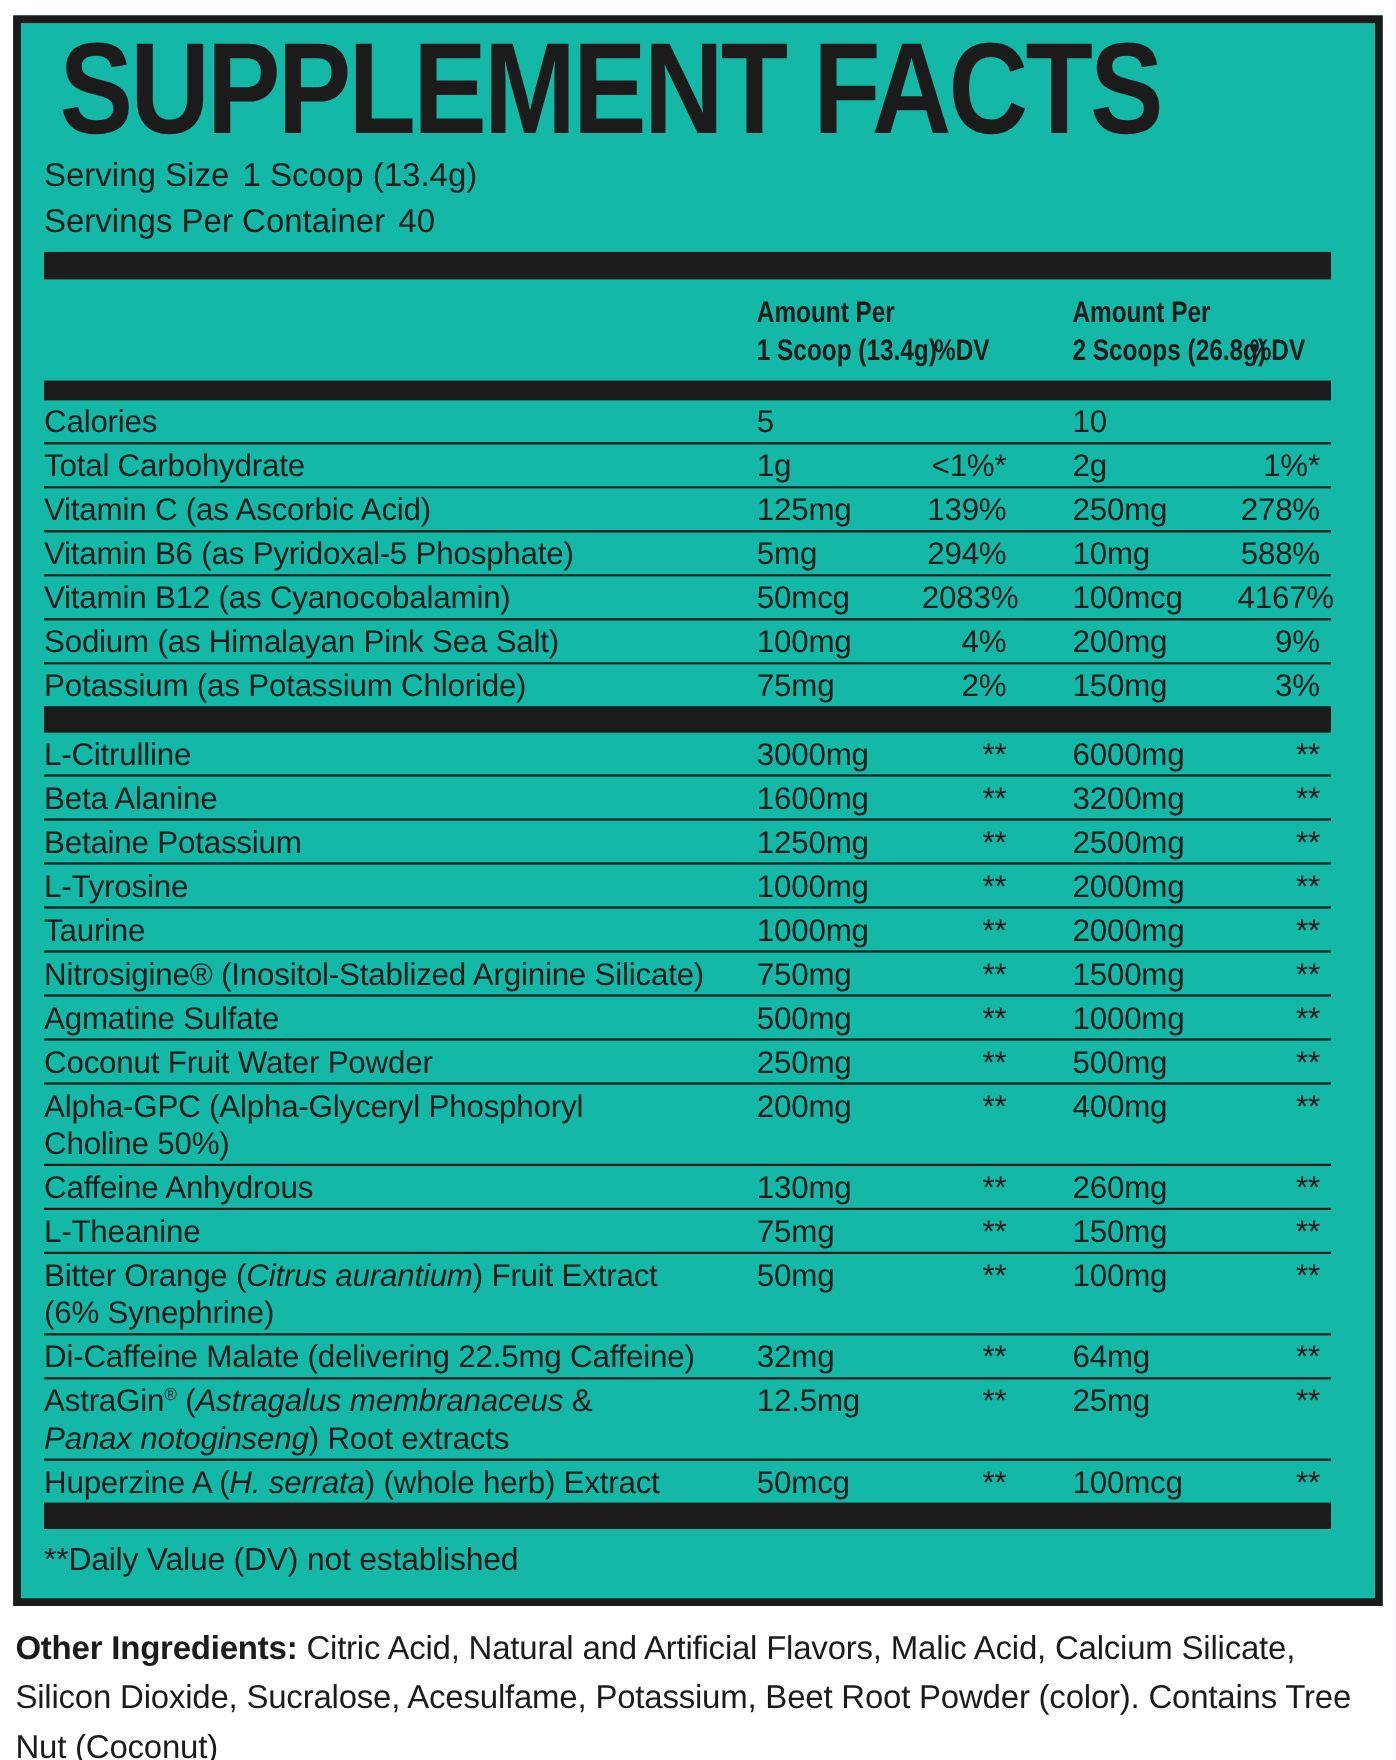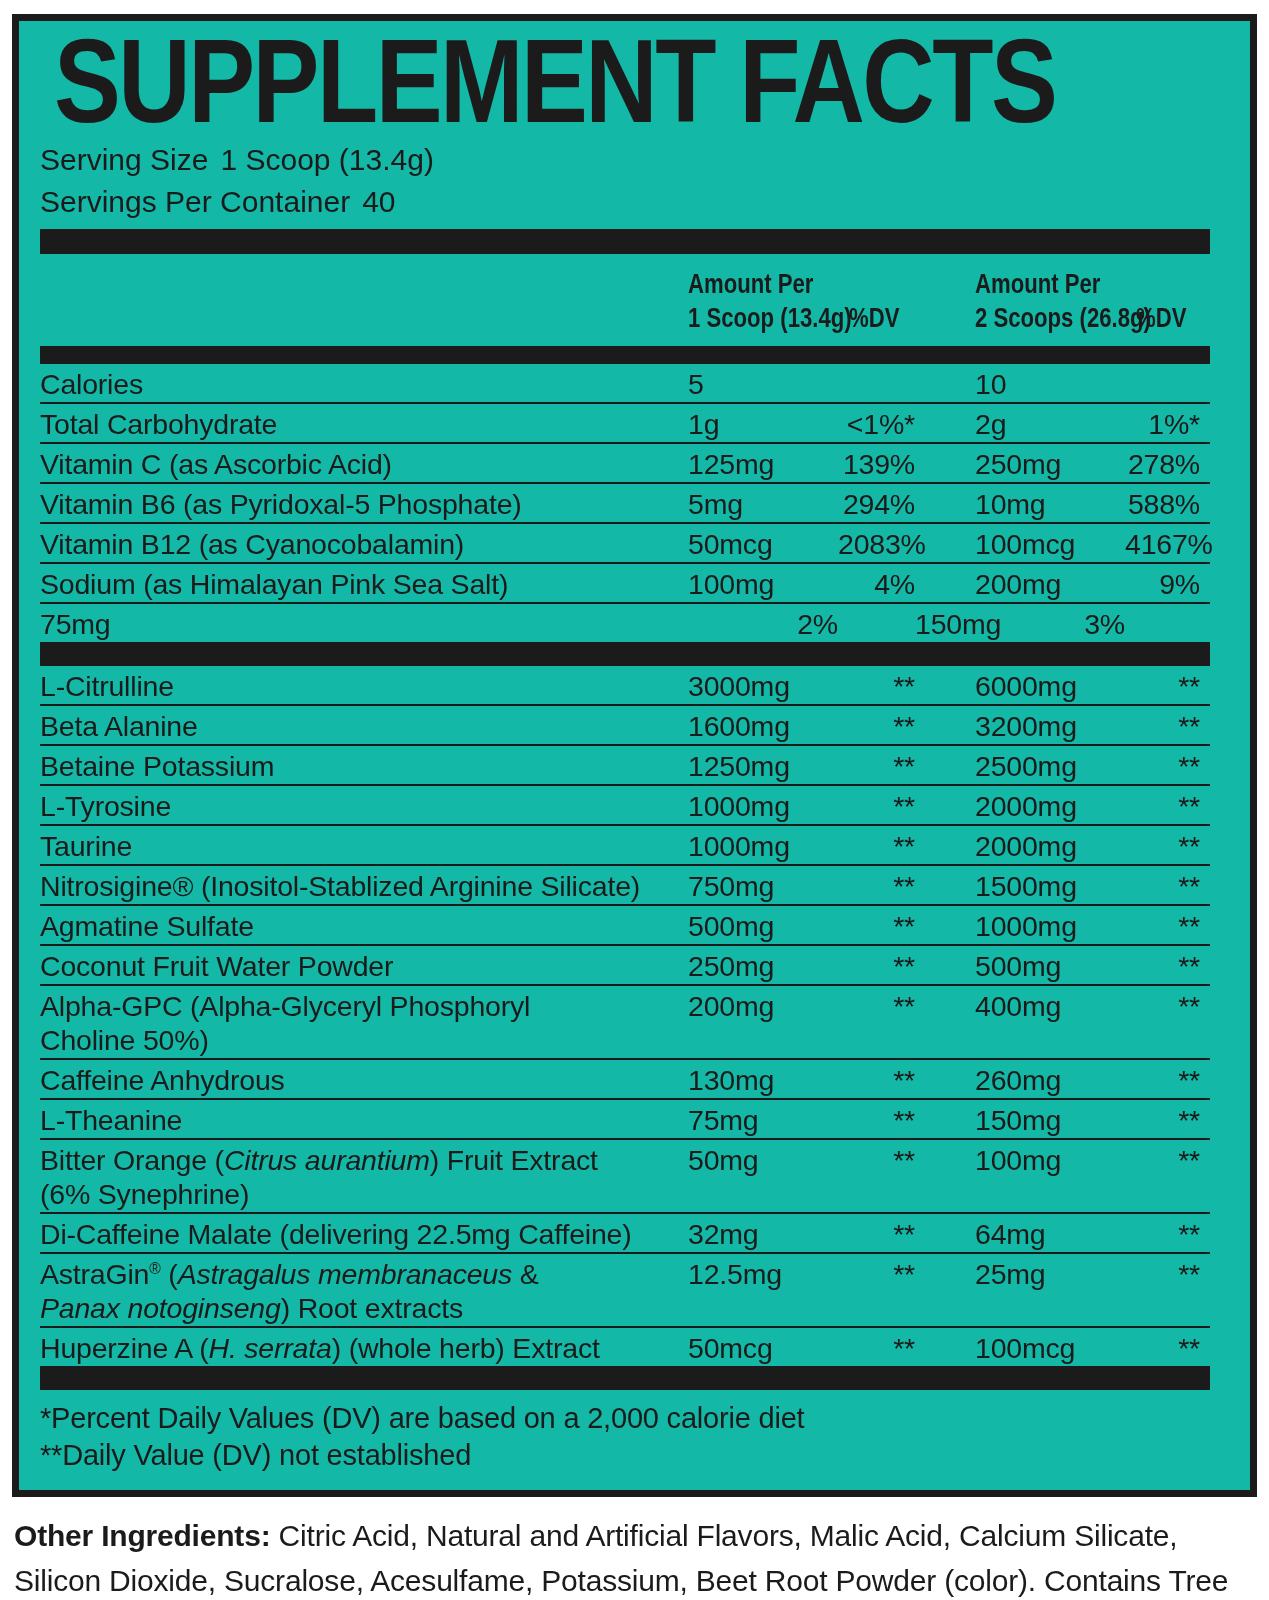--- a/index.html
+++ b/index.html
@@ -132,20 +132,21 @@
       </div>
       <div class="grid row">
         <div class="cell name"><span>Sodium (as Himalayan Pink Sea Salt)</span></div>
         <div class="cell num">100mg</div>
         <div class="cell dv">4%</div>
         <div class="cell sp"></div>
         <div class="cell num">200mg</div>
         <div class="cell dv">9%</div>
       </div>
       <div class="grid row">
+        <div class="cell name"><span>Potassium (as Potassium Chloride)</span></div>
         <div class="cell num">75mg</div>
         <div class="cell dv">2%</div>
         <div class="cell sp"></div>
         <div class="cell num">150mg</div>
         <div class="cell dv">3%</div>
       </div>
     </div>
 
   <div class="bar thick"></div>
 
@@ -268,21 +269,20 @@
         <div class="cell dv">**</div>
         <div class="cell sp"></div>
         <div class="cell num">100mcg</div>
         <div class="cell dv">**</div>
       </div>
     </div>
 
   <div class="bar thick"></div>
 
   <div class="footnotes">
-    <div>*Percent Daily Values (DV) are based on a 2,000 calorie diet</div>
     <div>**Daily Value (DV) not established</div>
   </div>
 
 </div>
 
 <div class="other">
   <span class="lbl">Other Ingredients:</span><span> Citric Acid, Natural and Artificial Flavors, Malic Acid,  Calcium Silicate, Silicon Dioxide, Sucralose, Acesulfame, Potassium, Beet Root Powder (color). Contains Tree Nut (Coconut)</span>
 </div>
 
 </body></html>

